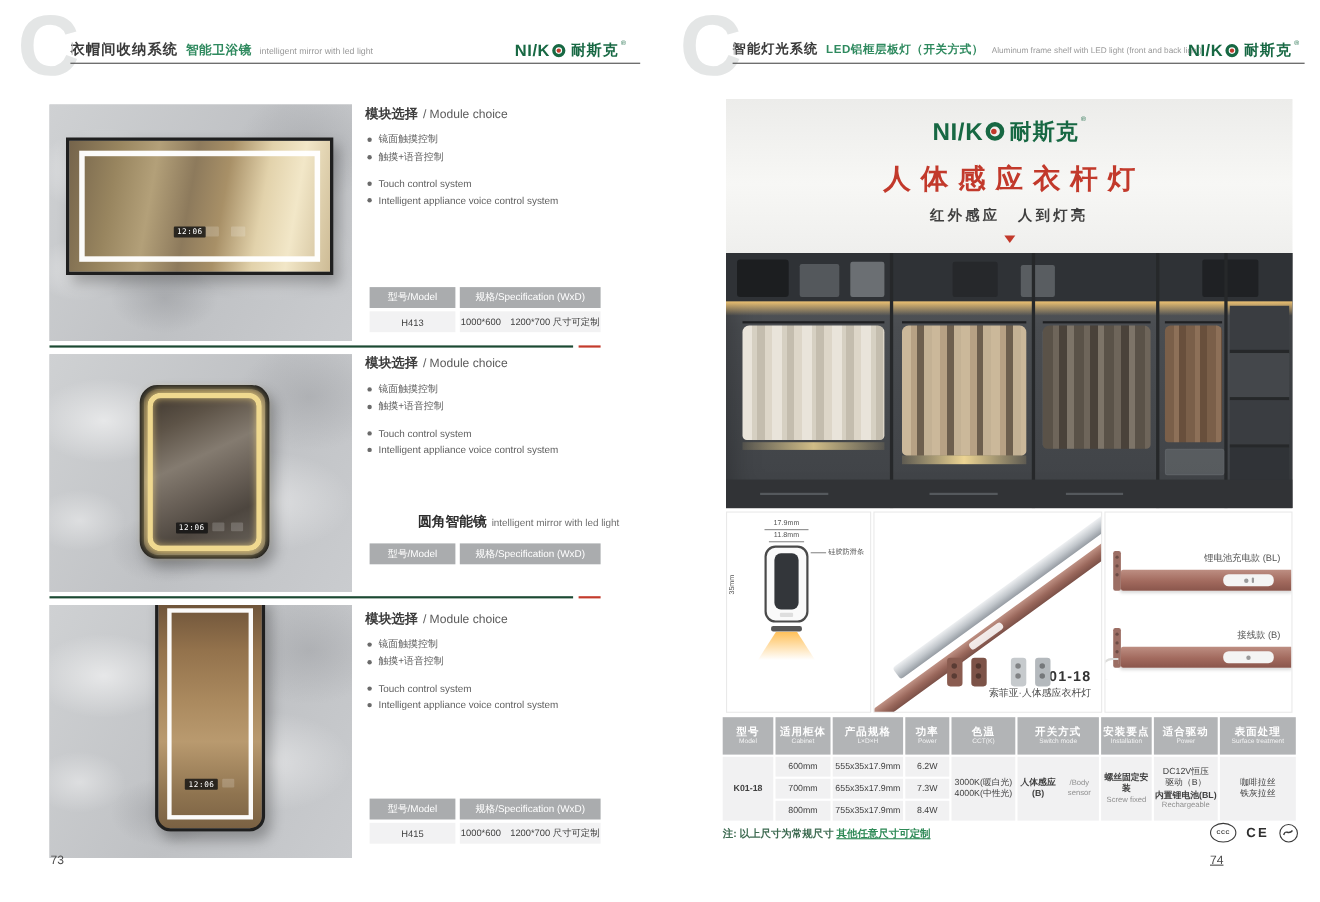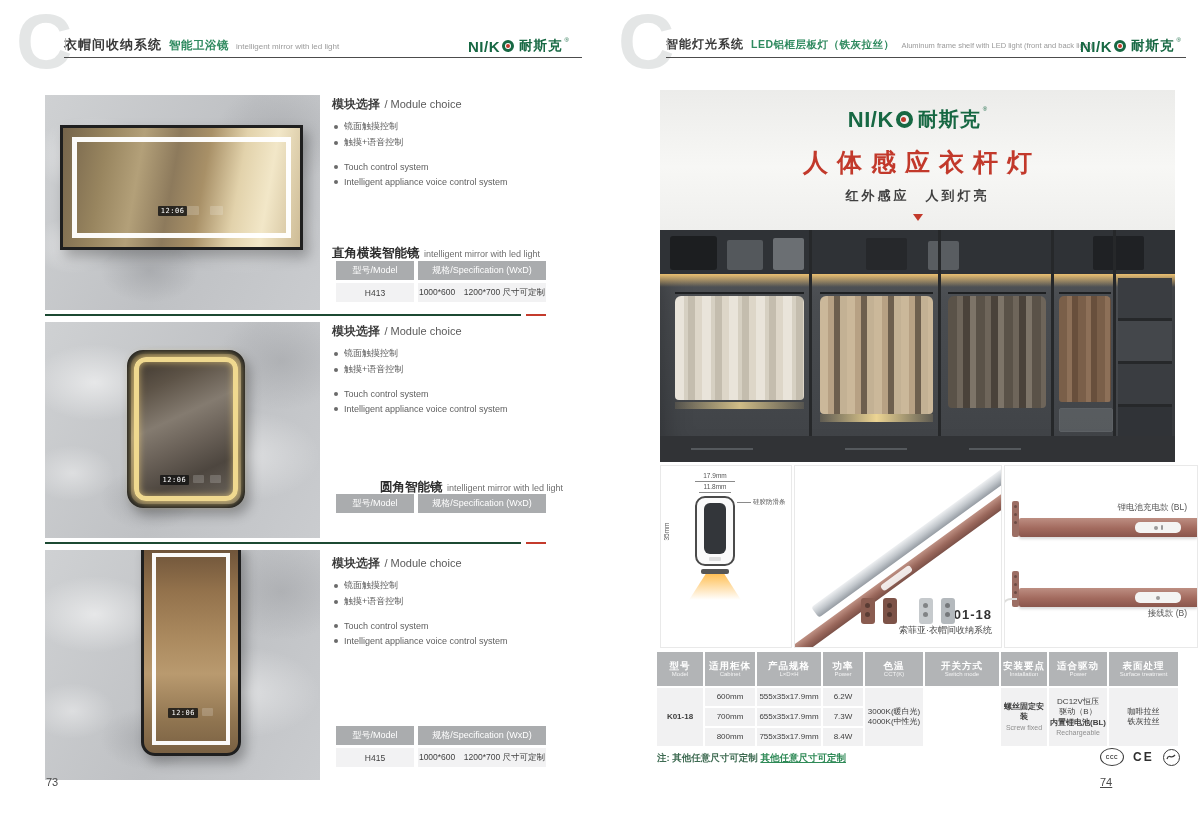--- a/index.html
+++ b/index.html
@@ -145,24 +145,20 @@
       <span>触摸+语音控制</span>
     </div>
   <div class="bullet" style="top:162px;">
       <span class="dot"></span>
       <span>Touch control system</span>
     </div>
   <div class="bullet" style="top:177px;">
       <span class="dot"></span>
       <span>Intelligent appliance voice control system</span>
     </div>
-  <div class="ptitle" style="top:243px;">
-    <span class="cn">直角横装智能镜</span>
-    <span class="en">intelligent mirror with led light</span>
-  </div>
   <div class="ptable" style="top:261px;">
     <div class="row">
       <div class="cell h w1">型号/Model</div>
       <div class="cell h w2">规格/Specification (WxD)</div>
     </div>
     <div class="row">
       <div class="cell b w1">H413</div>
       <div class="cell b w2">1000*600　1200*700 尺寸可定制</div>
     </div>
   </div>
@@ -191,21 +187,21 @@
       <span>触摸+语音控制</span>
     </div>
   <div class="bullet" style="top:389px;">
       <span class="dot"></span>
       <span>Touch control system</span>
     </div>
   <div class="bullet" style="top:404px;">
       <span class="dot"></span>
       <span>Intelligent appliance voice control system</span>
     </div>
-  <div class="ptitle" style="top:477px;padding-left:48px;">
+  <div class="ptitle" style="top:465px;padding-left:48px;">
     <span class="cn">圆角智能镜</span>
     <span class="en">intelligent mirror with led light</span>
   </div>
   <div class="ptable" style="top:494px;">
     <div class="row">
       <div class="cell h w1">型号/Model</div>
       <div class="cell h w2">规格/Specification (WxD)</div>
     </div>
   </div>
   <div class="sep-green" style="top:542px;"></div>
@@ -248,21 +244,21 @@
       <div class="cell b w1">H415</div>
       <div class="cell b w2">1000*600　1200*700 尺寸可定制</div>
     </div>
   </div>
   <div class="pagenum" style="left:46px;">73</div>
 
   <div class="watermark" style="left:618px;">C</div>
   <div class="hdr" style="left:666px;">
     <span class="sys" style="font-size:12px;">智能灯光系统</span>
     <span class="bar">|</span>
-    <span class="cat-cn" style="font-size:10.5px;">LED铝框层板灯（铁灰拉丝）</span>
+    <span class="cat-cn" style="font-size:10.5px;">LED铝框层板灯（开关方式）</span>
     <span class="cat-en" style="font-size:7.5px;">Aluminum frame shelf with LED light (front and back light)</span>
   </div>
   <div class="nisko" style="left:1080px;top:37px;">
     <span class="lat">NI/K</span>
     <span class="o">
         <i></i>
       </span>
     <span class="cn">耐斯克</span>
     <span class="reg">®</span>
   </div>
@@ -348,38 +344,38 @@
     <span class="fit" style="left:124px;top:132px;background:#c6cacd;">
         <i style="top:5px;"></i>
         <i style="top:14px;"></i>
       </span>
     <span class="fit" style="left:146px;top:132px;background:#b4b9bd;">
         <i style="top:5px;"></i>
         <i style="top:14px;"></i>
       </span>
     <div class="badge">
       <div class="model">K01-18</div>
-      <div class="name">索菲亚·衣帽间收纳系统</div>
-    </div>
-  </div>
-
-  <div class="dbox" style="left:1004px;width:194px;">
+      <div class="name">索菲亚·人体感应衣杆灯</div>
+    </div>
+  </div>
+
+  <div class="dbox" style="left:1004px;width:171px;">
     <span class="vlabel" style="top:36px;">锂电池充电款 (BL)</span>
     <div class="vbar" style="top:52px;">
       <span class="bracket">
           <i style="top:4px;"></i>
           <i style="top:12px;"></i>
           <i style="top:20px;"></i>
         </span>
       <span class="win">
           <i></i>
           <i style="width:2px;height:5px;border-radius:1px;"></i>
         </span>
     </div>
-    <span class="vlabel" style="top:106px;margin-top:36px;">接线款 (B)</span>
+    <span class="vlabel" style="top:106px;">接线款 (B)</span>
     <div class="vbar" style="top:122px;">
       <span class="bracket">
           <i style="top:4px;"></i>
           <i style="top:12px;"></i>
           <i style="top:20px;"></i>
         </span>
       <span class="wire"></span>
       <span class="win">
           <i></i>
         </span>
@@ -431,38 +427,42 @@
     <div class="sb" style="grid-column:3;grid-row:2;">555x35x17.9mm</div>
     <div class="sb" style="grid-column:3;grid-row:3;">655x35x17.9mm</div>
     <div class="sb" style="grid-column:3;grid-row:4;">755x35x17.9mm</div>
     <div class="sb" style="grid-column:4;grid-row:2;">6.2W</div>
     <div class="sb" style="grid-column:4;grid-row:3;">7.3W</div>
     <div class="sb" style="grid-column:4;grid-row:4;">8.4W</div>
     <div class="sb" style="grid-column:5;grid-row:2 / span 3;">
       <span>3000K(暖白光)</span>
         <span>4000K(中性光)</span>
     </div>
+    <div class="sb" style="grid-column:6;grid-row:2 / span 3;flex-direction:row;gap:1px;">
+      <span style="font-weight:bold;">人体感应(B)</span>
+        <span class="sub">/Body sensor</span>
+    </div>
     <div class="sb" style="grid-column:7;grid-row:2 / span 3;">
       <span style="font-weight:bold;">螺丝固定安装</span>
         <span class="sub">Screw fixed</span>
     </div>
     <div class="sb" style="grid-column:8;grid-row:2 / span 3;">
       <span>DC12V恒压</span>
         <span>驱动（B）</span>
       <span style="font-weight:bold;">内置锂电池(BL)</span>
         <span class="sub">Rechargeable</span>
     </div>
     <div class="sb" style="grid-column:9;grid-row:2 / span 3;">
       <span>咖啡拉丝</span>
         <span>铁灰拉丝</span>
     </div>
   </div>
 
   <div class="note">
-    <span class="n1">注: 其他任意尺寸可定制</span>
+    <span class="n1">注: 以上尺寸为常规尺寸</span>
     <span class="n2">其他任意尺寸可定制</span>
   </div>
 
   <div class="certs">
     <span class="ccc">CCC</span>
     <span class="ce">CE</span>
     <span class="rohs">
         <svg width="12" height="12" viewBox="0 0 12 12">
           <path d="M2 8 C4 2,6 9,10 4" stroke="#3a3a3a" fill="none" stroke-width="1.3"></path>
         </svg>

